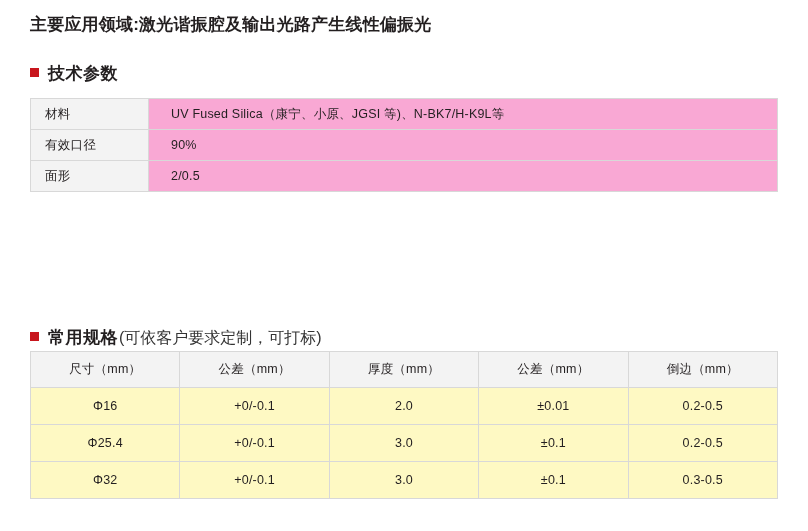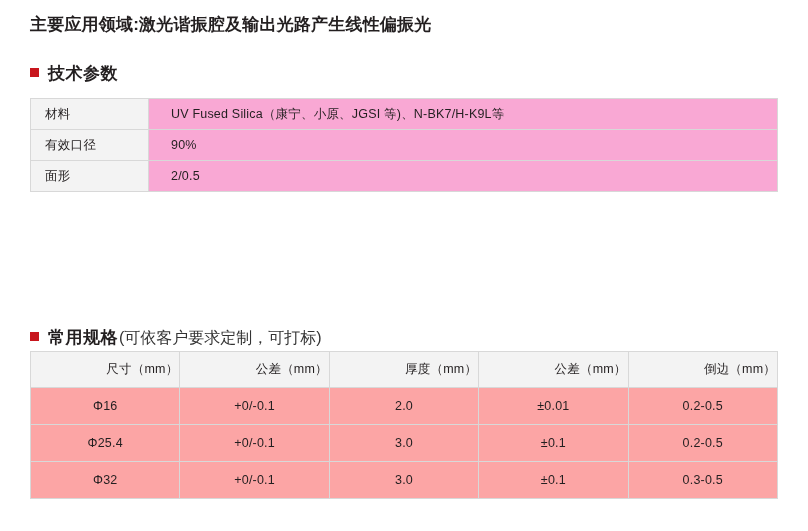--- a/index.html
+++ b/index.html
@@ -103,27 +103,26 @@
     font-size: 12.5px;
     text-align: center;
   }
   .spec-table th {
     background: #f3f3f3;
     border: 1px solid #d8d8d8;
     height: 33px;
     font-weight: normal;
     color: #231f20;
     letter-spacing: 0.2px;
-    text-align: right;
   }
   .spec-table td {
     border: 1px solid #d8d8d8;
     height: 34px;
     color: #231f20;
-    background: #fca5a5;
+    background: #fef9c3;
     letter-spacing: 0.2px;
   }
 </style>
 </head>
 <body>
 
 <div class="page">
 
   <div class="intro">主要应用领域:激光谐振腔及输出光路产生线性偏振光</div>
 

